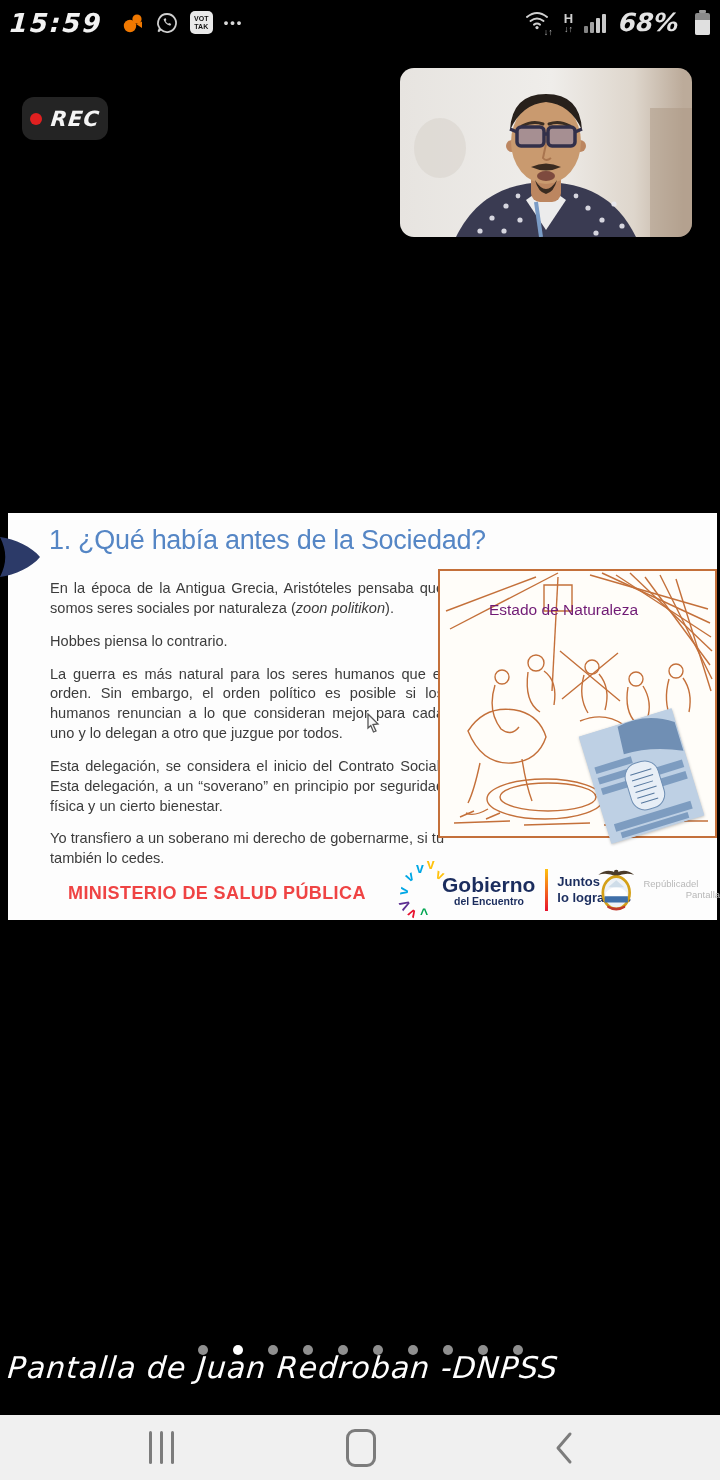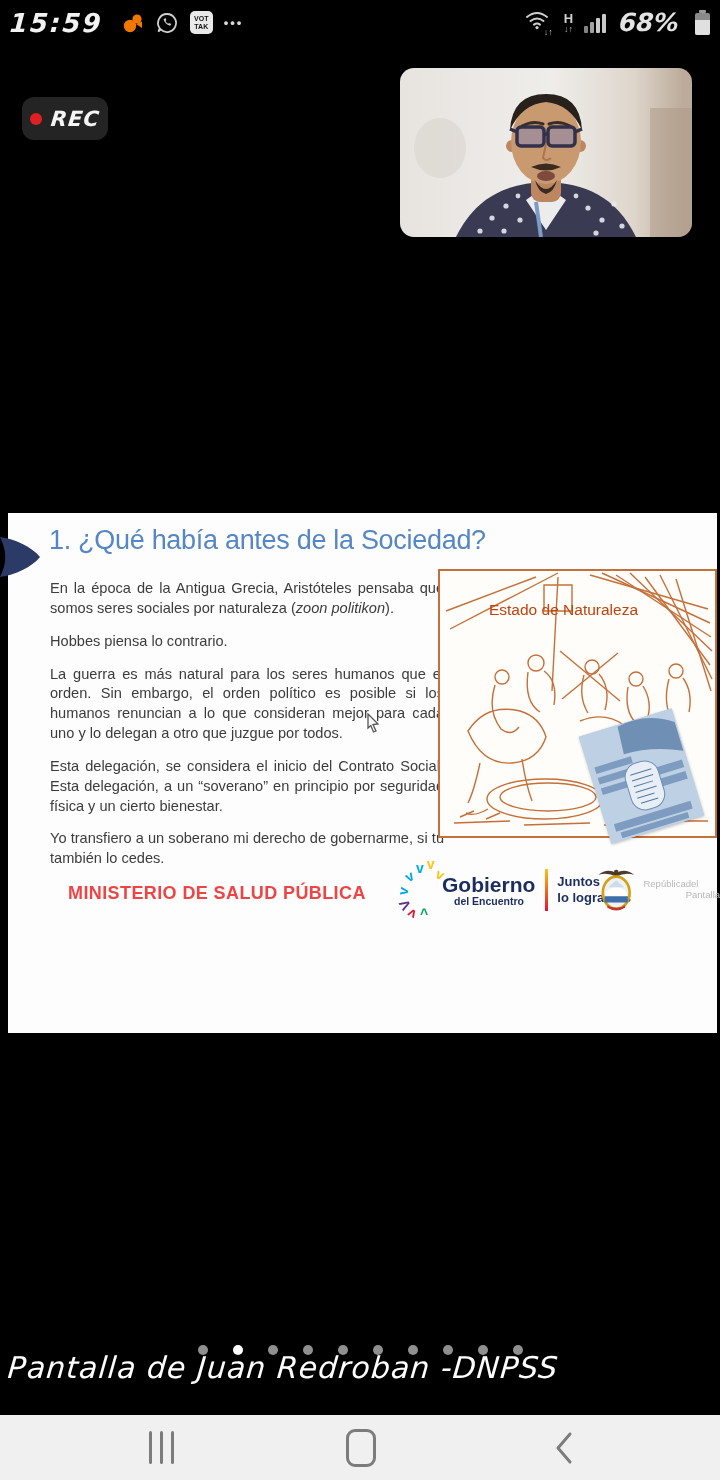--- a/index.html
+++ b/index.html
@@ -37,31 +37,31 @@
   .rec-dot{width:12px;height:12px;border-radius:50%;background:#e02020;}
   .rec-label{font-family:"DejaVu Sans",sans-serif;font-style:italic;font-weight:bold;
     color:#f5f5f5;font-size:21px;transform:skewX(-6deg);letter-spacing:1px;}
 
   
   .webcam{position:absolute;left:400px;top:68px;width:292px;height:169px;border-radius:14px;
     overflow:hidden;background:linear-gradient(90deg,#e7e4e0 0%,#efedea 52%,#ded6cc 80%,#bcab9a 97%);}
   .webcam svg{display:block;}
 
   
-  .slide{position:absolute;left:8px;top:513px;width:709px;height:520px;background:#fdfdfd;}
+  .slide{position:absolute;left:8px;top:513px;width:709px;height:407px;background:#fdfdfd;}
   .slide-arrow{position:absolute;left:-8px;top:23px;}
   .slide-title{position:absolute;left:41px;top:12px;margin:0;font-size:27px;font-weight:normal;
     color:#5586c5;letter-spacing:-0.3px;white-space:nowrap;}
   .slide-body{position:absolute;left:42px;top:66px;width:394px;font-size:14.6px;color:#3c3c3c;
     text-align:justify;line-height:1.36;}
   .slide-body p{margin:0 0 13px 0;}
   .figure{position:absolute;left:430px;top:56px;width:279px;height:269px;border:2px solid #c4703a;
     box-sizing:border-box;background:#fffdf9;}
   .figure-caption{position:absolute;top:30px;left:0;width:100%;text-align:center;
-    transform:translateX(-14px);font-size:15.5px;color:#c2410c;}
+    transform:translateX(-14px);font-size:15.5px;color:#701a75;}
   .blue-book{position:absolute;left:585px;top:207px;width:97px;height:112px;
     transform:rotate(-17deg);box-shadow:0 1px 3px rgba(0,0,0,.25);overflow:hidden;background:#bed0e4;}
   .cursor{position:absolute;left:358px;top:200px;}
 
   
   .slide-footer{position:absolute;left:0;top:346px;width:100%;height:61px;}
   .ministry{position:absolute;left:60px;top:24px;font-size:18px;font-weight:bold;
     color:#ef4444;letter-spacing:.4px;}
   .gob-logo{position:absolute;left:390px;top:2px;display:flex;align-items:center;}
   .gob-text{display:flex;flex-direction:column;line-height:1;margin-left:-6px;}

